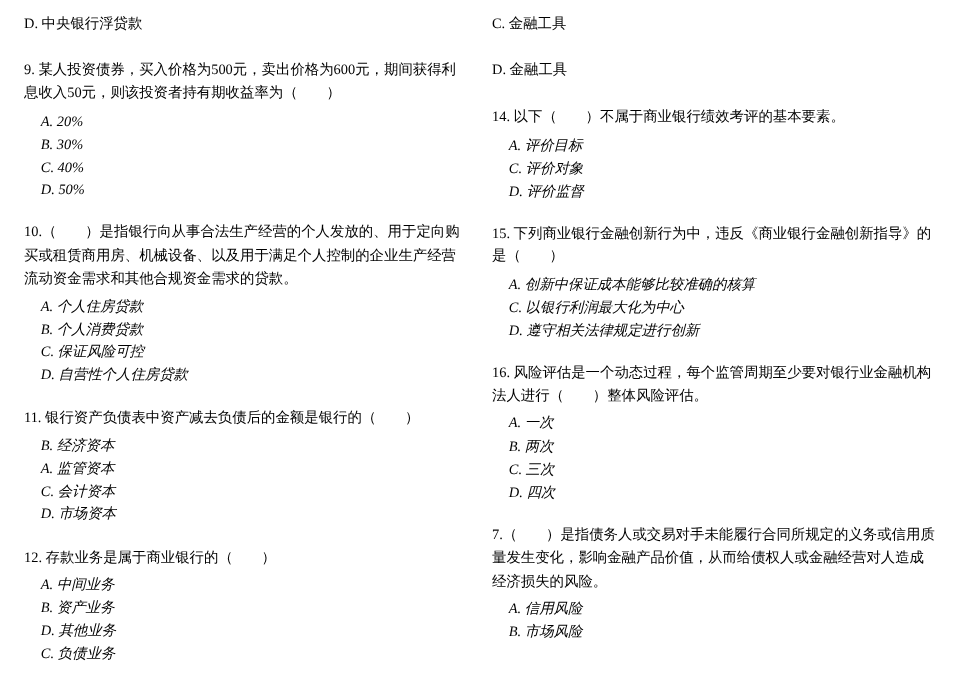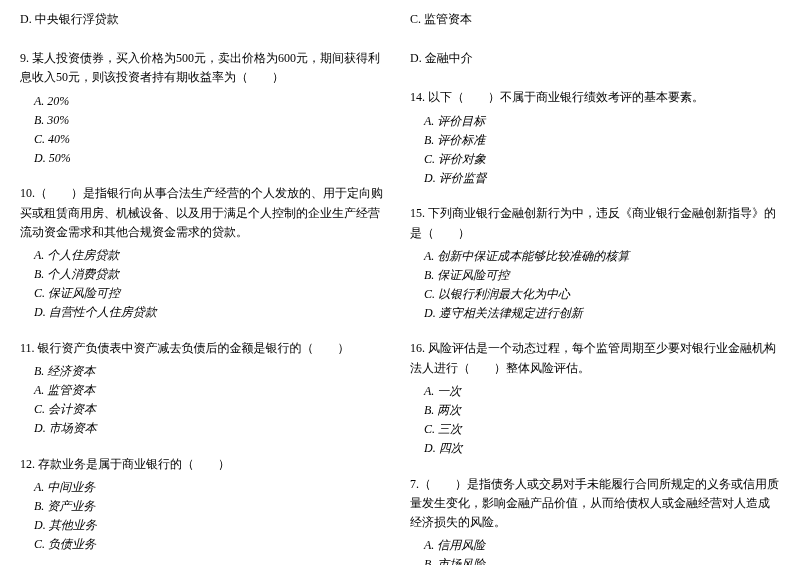--- a/index.html
+++ b/index.html
@@ -80,36 +80,34 @@
           <div class="question-text">12. 存款业务是属于商业银行的（　　）</div>
           <div class="option">A. 中间业务</div>
           <div class="option">B. 资产业务</div>
           <div class="option">D. 其他业务</div>
           <div class="option">C. 负债业务</div>
         </div>
       </div>
 
     <div class="column" id="right-col">
         <div class="question-block">
-          <div class="question-text">C. 监管资本</div>
+          <div class="question-text">C. 金融工具</div>
         </div>
         <div class="question-block">
-          <div class="question-text">D. 金融中介</div>
+          <div class="question-text">D. 金融工具</div>
         </div>
         <div class="question-block">
           <div class="question-text">14. 以下（　　）不属于商业银行绩效考评的基本要素。</div>
           <div class="option">A. 评价目标</div>
-          <div class="option">B. 评价标准</div>
           <div class="option">C. 评价对象</div>
           <div class="option">D. 评价监督</div>
         </div>
         <div class="question-block">
           <div class="question-text">15. 下列商业银行金融创新行为中，违反《商业银行金融创新指导》的是（　　）</div>
           <div class="option">A. 创新中保证成本能够比较准确的核算</div>
-          <div class="option">B. 保证风险可控</div>
           <div class="option">C. 以银行利润最大化为中心</div>
           <div class="option">D. 遵守相关法律规定进行创新</div>
         </div>
         <div class="question-block">
           <div class="question-text">16. 风险评估是一个动态过程，每个监管周期至少要对银行业金融机构法人进行（　　）整体风险评估。</div>
           <div class="option">A. 一次</div>
           <div class="option">B. 两次</div>
           <div class="option">C. 三次</div>
           <div class="option">D. 四次</div>
         </div>

